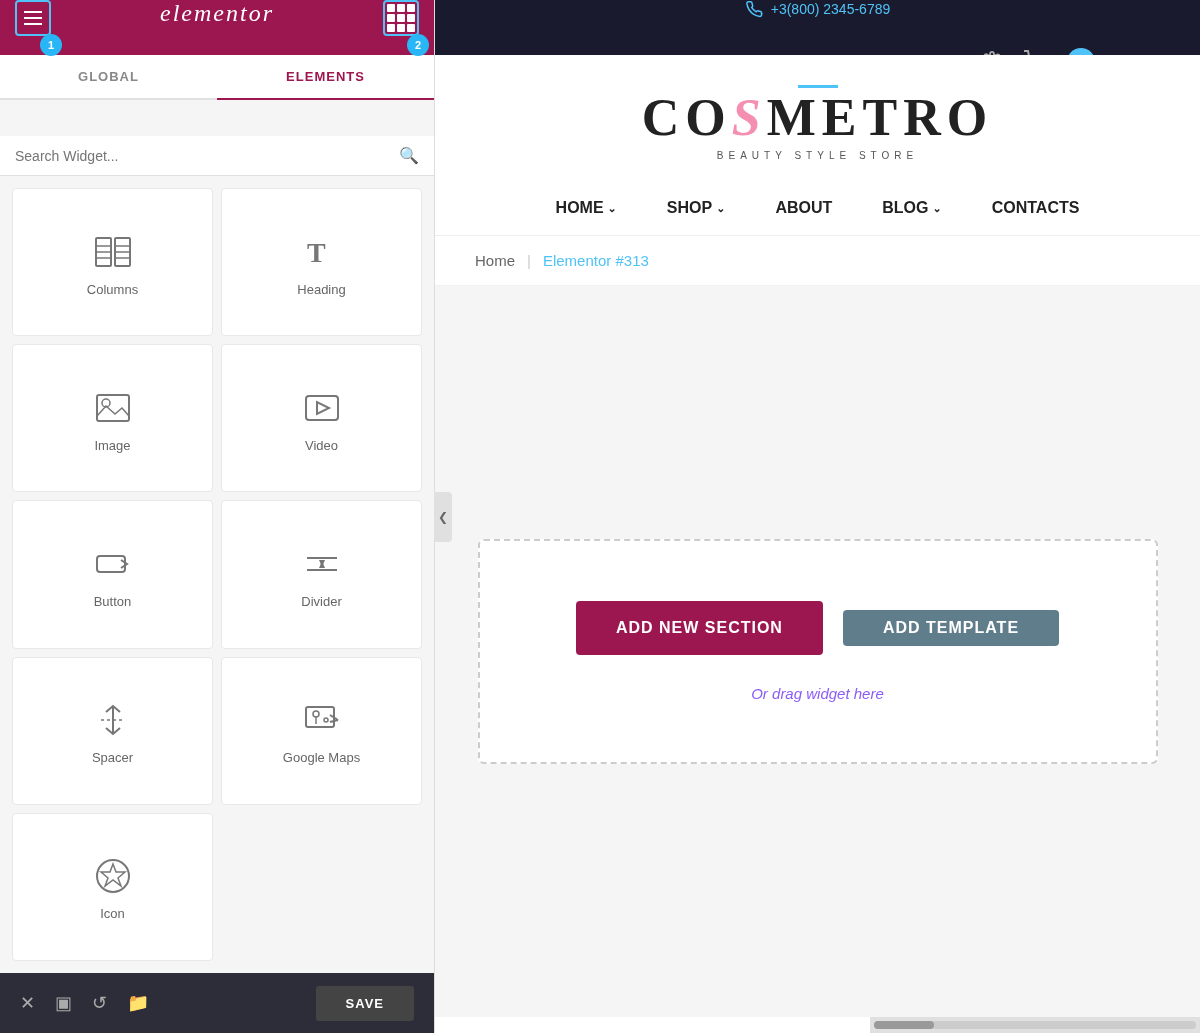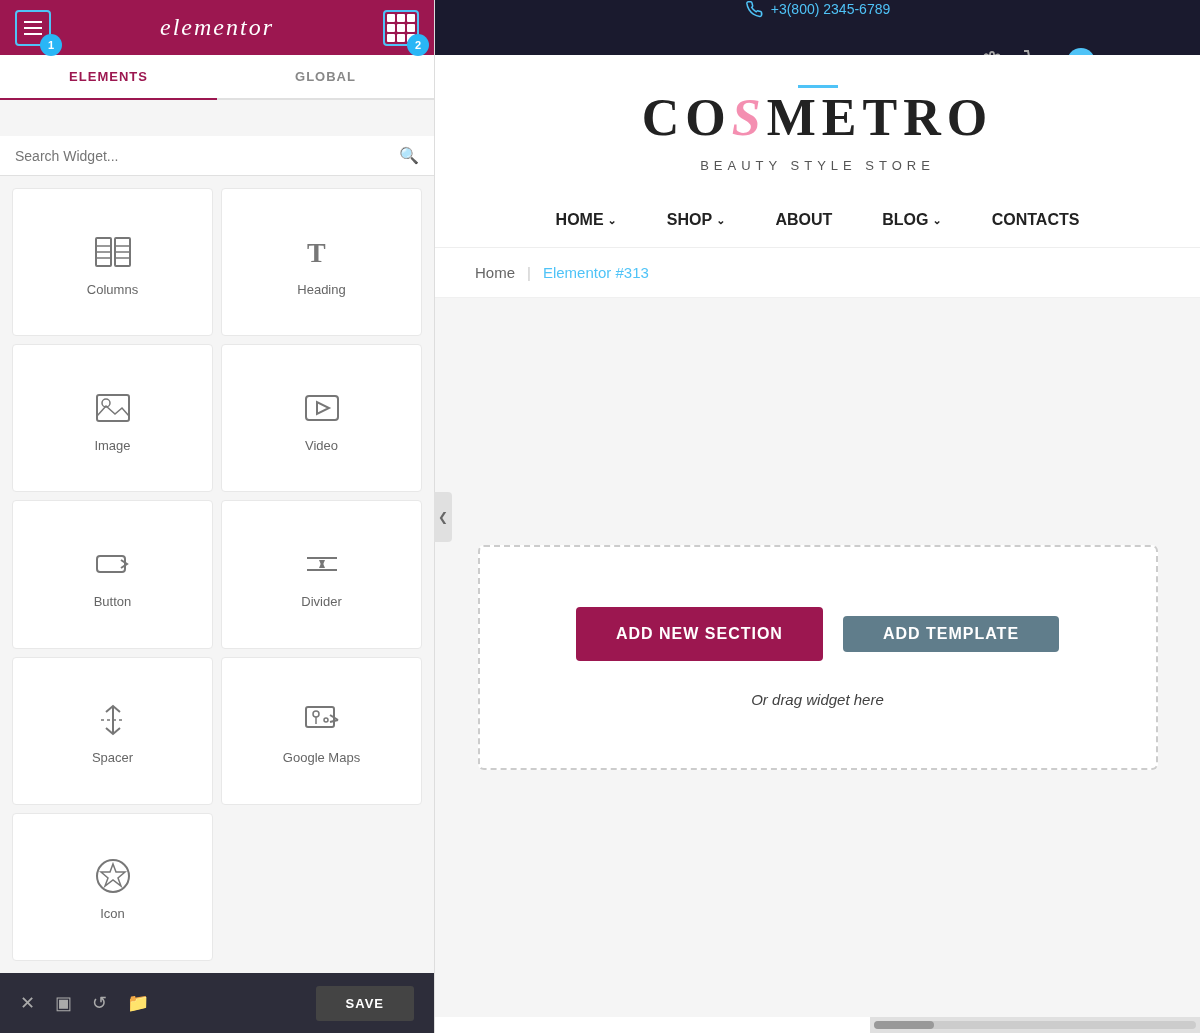--- a/index.html
+++ b/index.html
@@ -20,21 +20,21 @@
       flex-direction: column;
       border-right: 1px solid #ddd;
       position: relative;
       z-index: 10;
     }
 
     .panel-header {
       background: #9c1750;
       color: white;
       display: flex;
-      align-items: center;
+      align-items: flex-start;
       justify-content: space-between;
       padding: 0 15px;
       height: 55px;
     }
 
     .panel-header .logo {
       font-family: 'Dancing Script', cursive;
       font-size: 22px;
       color: white;
       letter-spacing: 1px;
@@ -231,24 +231,24 @@
       font-family: 'Georgia', serif;
       line-height: 1;
     }
     .logo-accent { color: #f48fb1; font-style: italic; }
     .logo-underline {
       width: 40px; height: 3px;
       background: #4fc3f7;
       margin-bottom: 4px;
     }
     .logo-subtitle {
-      font-size: 13px;
+      font-size: 10px;
       letter-spacing: 5px;
       color: #555;
-      margin-top: 14px;
+      margin-top: 6px;
     }
 
     .site-nav {
       display: flex;
       justify-content: center;
       gap: 50px;
       padding: 18px 0;
       border-bottom: 1px solid #eee;
       background: white;
     }
@@ -326,21 +326,21 @@
       font-size: 16px;
       font-weight: 700;
       letter-spacing: 1px;
       cursor: pointer;
       border-radius: 4px;
       text-transform: uppercase;
     }
 
     .drag-hint {
       font-size: 15px;
-      color: #404040;
+      color: #8b5cf6;
       font-style: italic;
     }
 
     
     .collapse-handle {
       position: absolute;
       right: -18px;
       top: 50%;
       transform: translateY(-50%);
       width: 18px;
@@ -406,22 +406,22 @@
           <span></span>
         <span></span>
           <span></span>
           <span></span>
       </button>
     </div>
     <div class="badge badge-1">1</div>
     <div class="badge badge-2">2</div>
 
     <div class="panel-tabs">
+      <div class="panel-tab">GLOBAL</div>
       <div class="panel-tab active">ELEMENTS</div>
-      <div class="panel-tab">GLOBAL</div>
     </div>
 
     <div class="search-bar">
       <input type="text" placeholder="Search Widget..." style="">
       <span class="search-icon">🔍</span>
     </div>
 
     <div class="widget-grid">
 
       <div class="widget-item">

